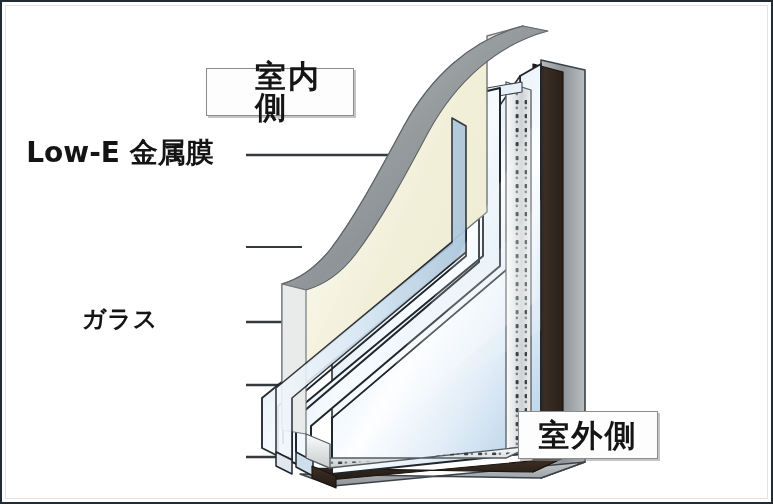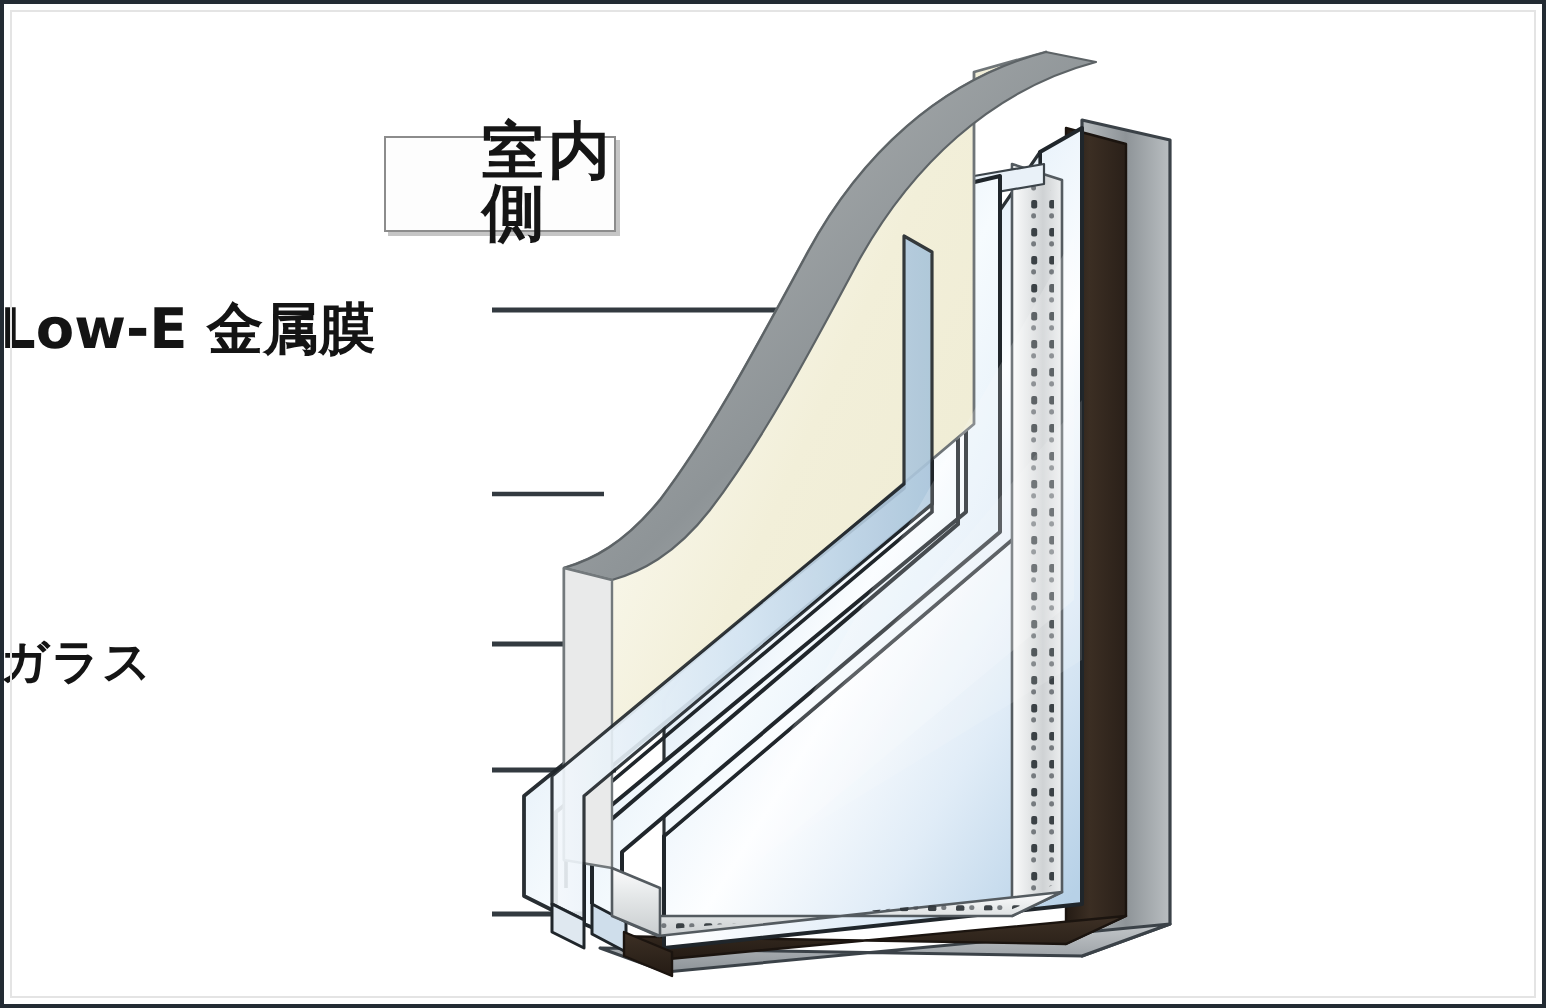--- a/index.html
+++ b/index.html
@@ -56,34 +56,33 @@
     z-index: 30;
   }
   .side-box span {
     font-size: 31px;
     font-weight: bold;
     letter-spacing: 2px;
     color: #151515;
     line-height: 1;
     font-family: "DejaVu Sans", "Liberation Sans", sans-serif;
   }
-  #box-indoor  { left: 192px; top: 68px;  width: 116px; height: 48px; padding-left: 48px; }
+  #box-indoor  { left: 206px; top: 68px;  width: 148px; height: 48px; padding-left: 48px; }
   #box-outdoor { left: 518px; top: 411px; width: 140px; height: 48px; }
 
   
   .part-label {
     position: absolute;
-    text-align: left;
+    text-align: center;
     font-weight: bold;
     color: #141414;
     line-height: 1;
     white-space: nowrap;
     z-index: 30;
     font-family: "DejaVu Sans", "Liberation Sans", sans-serif;
-    margin-top: 12px;
   }
   .part-label .lbl-text { display: inline-block; }
   #label-lowe    { left: 0;  top: 139px; width: 240px; font-size: 28px; letter-spacing: 0px; }
   #label-cavity  { left: 0;  top: 232px; width: 240px; font-size: 28px; letter-spacing: 1px; }
   #label-glass   { left: 0;  top: 307px; width: 240px; font-size: 24px; letter-spacing: 1px; }
   #label-spacer  { left: 0;  top: 370px; width: 240px; font-size: 28px; letter-spacing: 1px; }
   #label-desicc  { left: 0;  top: 441px; width: 240px; font-size: 28px; letter-spacing: 1px; }
 </style>
 </head>
 <body>
@@ -286,20 +285,23 @@
 
       <path d="M537 118 L537 300 L380 430 L380 392 Z" fill="#ffffff" opacity="0.18"></path>
       <path d="M541 200 L541 330 L352 446 L352 424 Z" fill="#ffffff" opacity="0.12"></path>
     </g>
   </svg>
 
   <div class="side-box" id="box-indoor">
     <span>室内側</span>
   </div>
 
+  <div class="side-box" id="box-outdoor">
+    <span>室外側</span>
+  </div>
 
   <div class="part-label" id="label-lowe">
     <span class="lbl-text">Low-E 金属膜</span>
   </div>
 
 
   <div class="part-label" id="label-glass">
     <span class="lbl-text">ガラス</span>
   </div>
 

